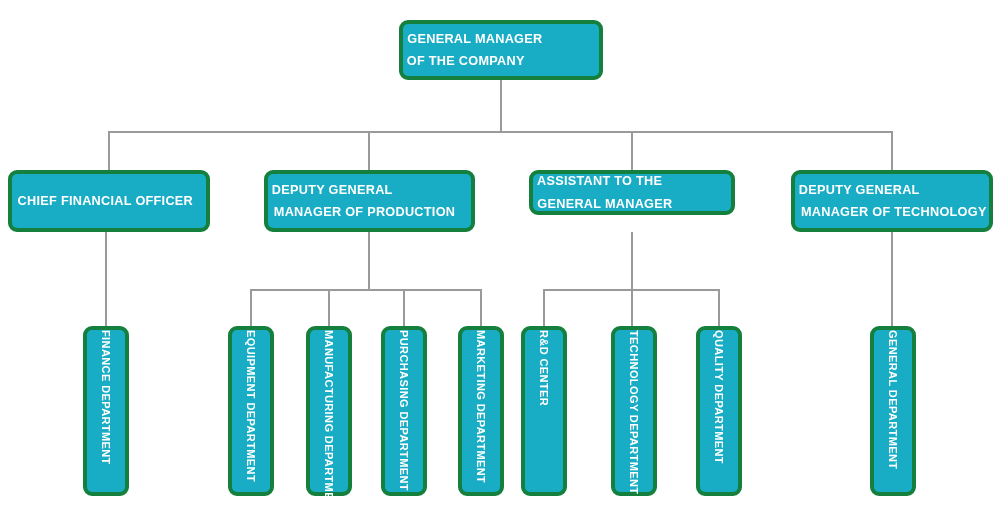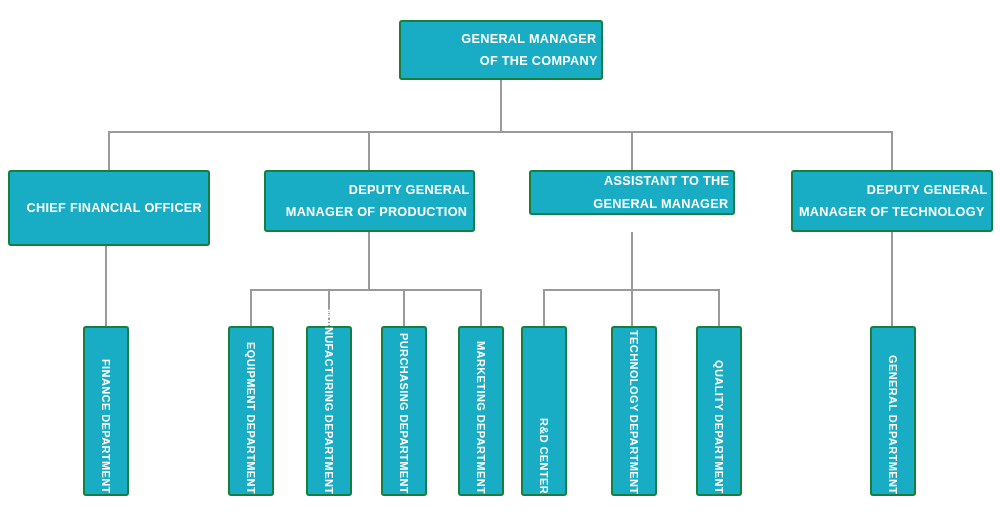--- a/index.html
+++ b/index.html
@@ -19,25 +19,25 @@
   .vline, .hline {
     position: absolute;
     background: #9a9a9a;
   }
   .vline { width: 2px; }
   .hline { height: 2px; }
   
   .box {
     position: absolute;
     background: #18adc5;
-    border: 2px solid #15803d;
-    border-radius: 3px;
+    border: 4px solid #15803d;
+    border-radius: 9px;
     box-sizing: border-box;
     display: flex;
-    align-items: flex-end;
+    align-items: flex-start;
     justify-content: center;
     color: #ffffff;
     font-weight: bold;
   }
   .box.h { flex-direction: column; }
   .box.h .l {
     font-size: 13.5px;
     line-height: 1.65;
     letter-spacing: 0.3px;
     white-space: nowrap;
@@ -45,21 +45,21 @@
   }
   .box.v .vl {
     writing-mode: vertical-rl;
     text-orientation: mixed;
     font-size: 11px;
     letter-spacing: 0.4px;
     white-space: nowrap;
   }
   
   #b-root  { left: 399px; top: 20px;  width: 204px; height: 60px; }
-  #b-cfo   { left: 8px;   top: 170px; width: 202px; height: 76px; }
+  #b-cfo   { left: 8px;   top: 170px; width: 202px; height: 62px; }
   #b-dgmp  { left: 264px; top: 170px; width: 211px; height: 62px; }
   #b-agm   { left: 529px; top: 170px; width: 206px; height: 45px; }
   #b-dgmt  { left: 791px; top: 170px; width: 202px; height: 62px; }
   .box.v   { top: 326px; width: 46px; height: 170px; }
   #b-finance       { left: 83px;  }
   #b-equipment     { left: 228px; }
   #b-manufacturing { left: 306px; }
   #b-purchasing    { left: 381px; }
   #b-marketing     { left: 458px; }
   #b-rd            { left: 521px; }

